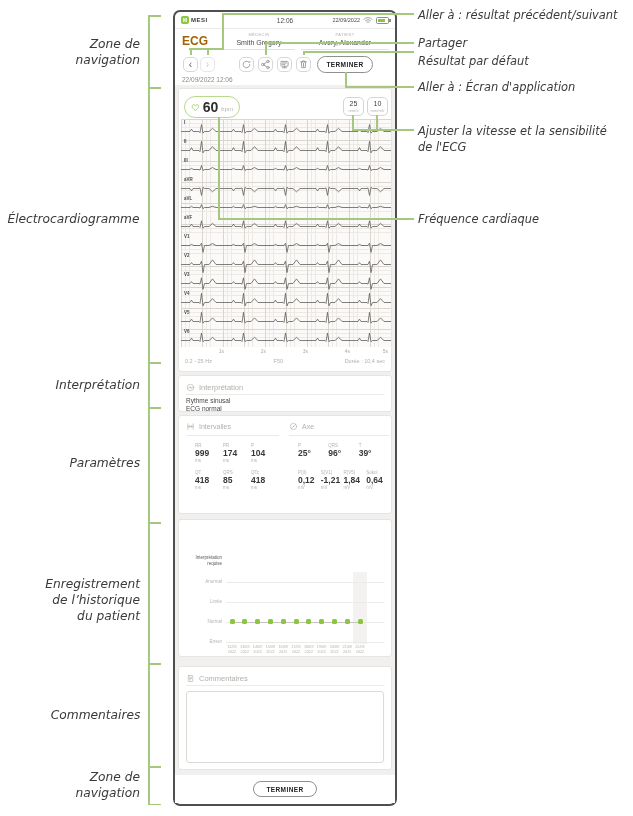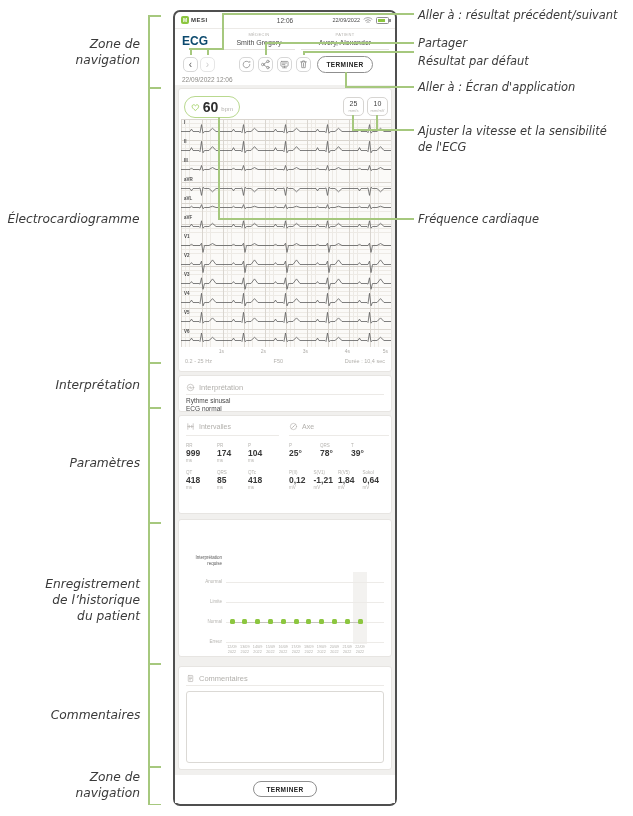--- a/index.html
+++ b/index.html
@@ -25,21 +25,21 @@
   .logo{display:flex;align-items:center;gap:2px;}
   .logo-sq{width:8px;height:8px;background:#8cc63f;border-radius:2px;display:flex;align-items:center;
            justify-content:center;color:#fff;font-size:5px;font-weight:bold;}
   .logo-tx{font-size:6px;font-weight:bold;color:#3a3a3a;letter-spacing:.5px;}
   .sb-time{position:absolute;left:50%;transform:translateX(-50%);font-size:6.5px;color:#4a4a4a;}
   .sb-right{display:flex;align-items:center;gap:3px;font-size:5.5px;color:#4a4a4a;}
   .batt{width:13px;height:7px;border:1px solid #8f8f8f;border-radius:1.5px;position:relative;}
   .batt::before{content:"";position:absolute;left:1px;top:1px;bottom:1px;width:7px;background:#8cc63f;}
   .batt::after{content:"";position:absolute;right:-3px;top:1.5px;width:2px;height:3px;background:#8f8f8f;}
   .hdr{position:absolute;left:0;top:17px;width:220px;height:25px;}
-  .app-title{position:absolute;left:7px;top:5px;font-size:12px;font-weight:bold;color:#0c4a6e;}
+  .app-title{position:absolute;left:7px;top:5px;font-size:12px;font-weight:bold;color:#a16207;}
   .person{position:absolute;top:3px;text-align:center;border-bottom:1px solid #e4e2df;padding-bottom:3px;}
   .plabel{font-size:4px;color:#b5b3af;letter-spacing:.4px;}
   .pname{font-size:7px;color:#4a4a4a;margin-top:1.5px;}
   .tbar{position:absolute;left:0;top:42px;width:220px;height:22px;}
   .navbtn{position:absolute;top:3px;width:15px;height:15px;border:1px solid #d7d7d7;border-radius:5px;
           background:#fff;display:flex;align-items:center;justify-content:center;font-size:10px;
           color:#5a5a5a;line-height:1;}
   .navbtn.dis{color:#cdcdcd;border-color:#e6e6e6;}
   .iconbtn{position:absolute;top:3px;width:15px;height:15px;border:1px solid #d7d7d7;border-radius:5px;
            background:#fff;display:flex;align-items:center;justify-content:center;}
@@ -74,21 +74,21 @@
   .ruler{position:absolute;left:2px;top:258px;width:210px;height:9px;}
   .ruler span{position:absolute;font-size:5px;color:#aeaca8;width:14px;text-align:right;top:1px;}
   .ecg-foot{position:absolute;left:6px;right:6px;top:269px;display:flex;justify-content:space-between;
             font-size:5.5px;color:#b2b0ac;}
   .interp-line{position:absolute;left:7px;font-size:6.5px;color:#474747;line-height:8.5px;}
   
   .pgroup{position:absolute;top:6px;}
   .pghead{display:flex;align-items:center;gap:4px;border-bottom:1px solid #eceae7;padding-bottom:4px;
           color:#b2b0ac;font-size:7px;}
   .pghead svg{stroke:#b2b0ac;fill:none;stroke-width:1.1;stroke-linecap:round;stroke-linejoin:round;}
-  .prow{display:flex;margin-top:7px;}
+  .prow{display:flex;margin-top:7px;margin-left:9px;}
   .pl{font-size:4.5px;color:#b5b3af;}
   .pv{font-size:8.5px;font-weight:bold;color:#383838;line-height:10px;}
   .pu{font-size:4.5px;color:#b5b3af;min-height:5px;}
   
   .hchart{position:absolute;left:7px;top:22px;width:200px;height:116px;}
   .hc{position:absolute;left:0;width:36px;text-align:right;font-size:4.5px;color:#b5b3af;line-height:5.5px;}
   .hc.dark{color:#5a5a5a;}
   .hgrid{position:absolute;left:40px;width:158px;height:1px;background:#edebe8;}
   .hband{position:absolute;background:#f3f2f0;}
   .hline{position:absolute;height:1px;background:#c6c4c0;}
@@ -297,21 +297,21 @@
       </div>
       <div class="prows">
           <div class="prow">
             <div class="pcell" style="width: 31px;">
               <div class="pl">P</div>
               <div class="pv">25°</div>
               <div class="pu">&nbsp;</div>
             </div>
             <div class="pcell" style="width: 31px;">
               <div class="pl">QRS</div>
-              <div class="pv">78°</div>
+              <div class="pv">96°</div>
               <div class="pu">&nbsp;</div>
             </div>
             <div class="pcell" style="width: 31px;">
               <div class="pl">T</div>
               <div class="pv">39°</div>
               <div class="pu">&nbsp;</div>
             </div>
           </div>
           <div class="prow">
             <div class="pcell" style="width: 24.5px;">

